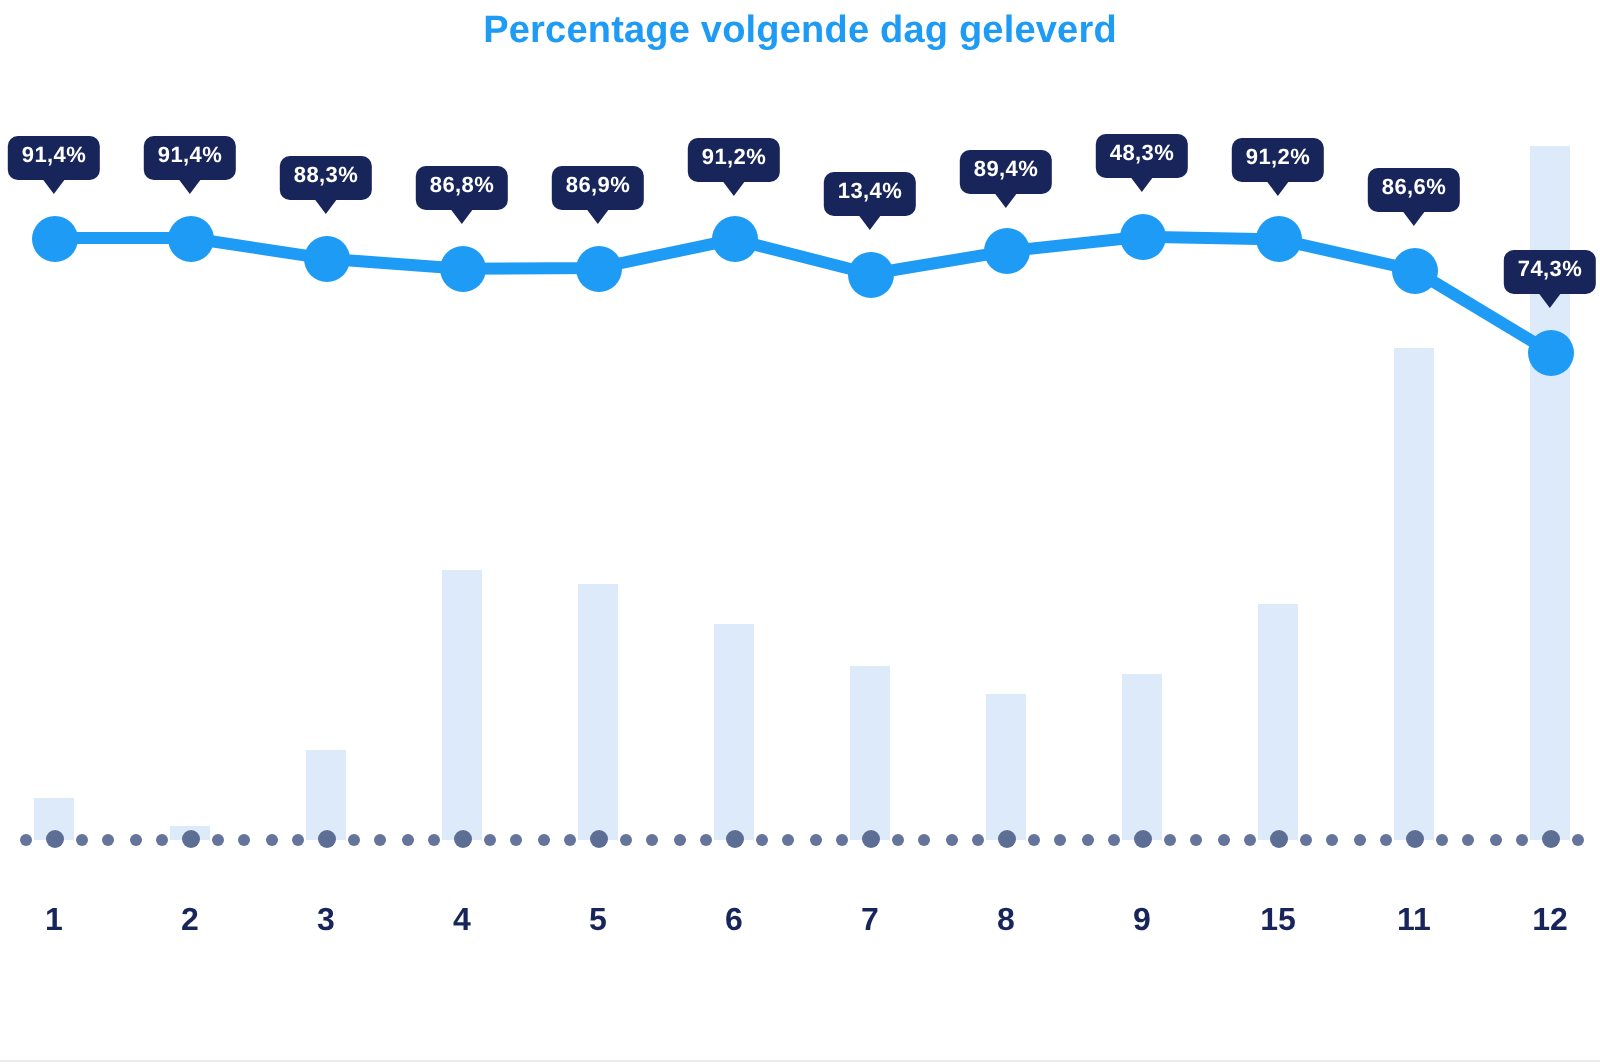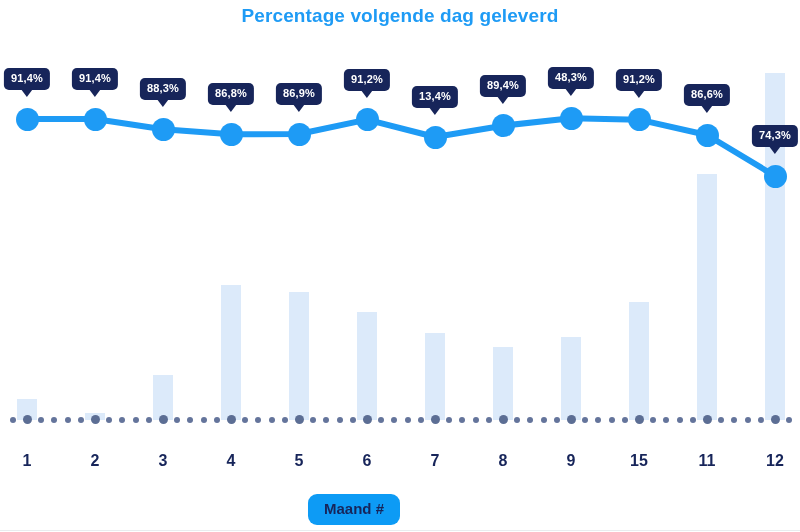--- a/index.html
+++ b/index.html
@@ -289,16 +289,15 @@
       <div class="xlabel" style="left: 299px;">5</div>
       <div class="xlabel" style="left: 367px;">6</div>
       <div class="xlabel" style="left: 435px;">7</div>
       <div class="xlabel" style="left: 503px;">8</div>
       <div class="xlabel" style="left: 571px;">9</div>
       <div class="xlabel" style="left: 639px;">15</div>
       <div class="xlabel" style="left: 707px;">11</div>
       <div class="xlabel" style="left: 775px; text-align: right;">12</div>
     </div>
 
-  <div class="axis-pill">Maand #</div>
 
   <div class="bottom-rule"></div>
 </div>
 
 </body></html>

